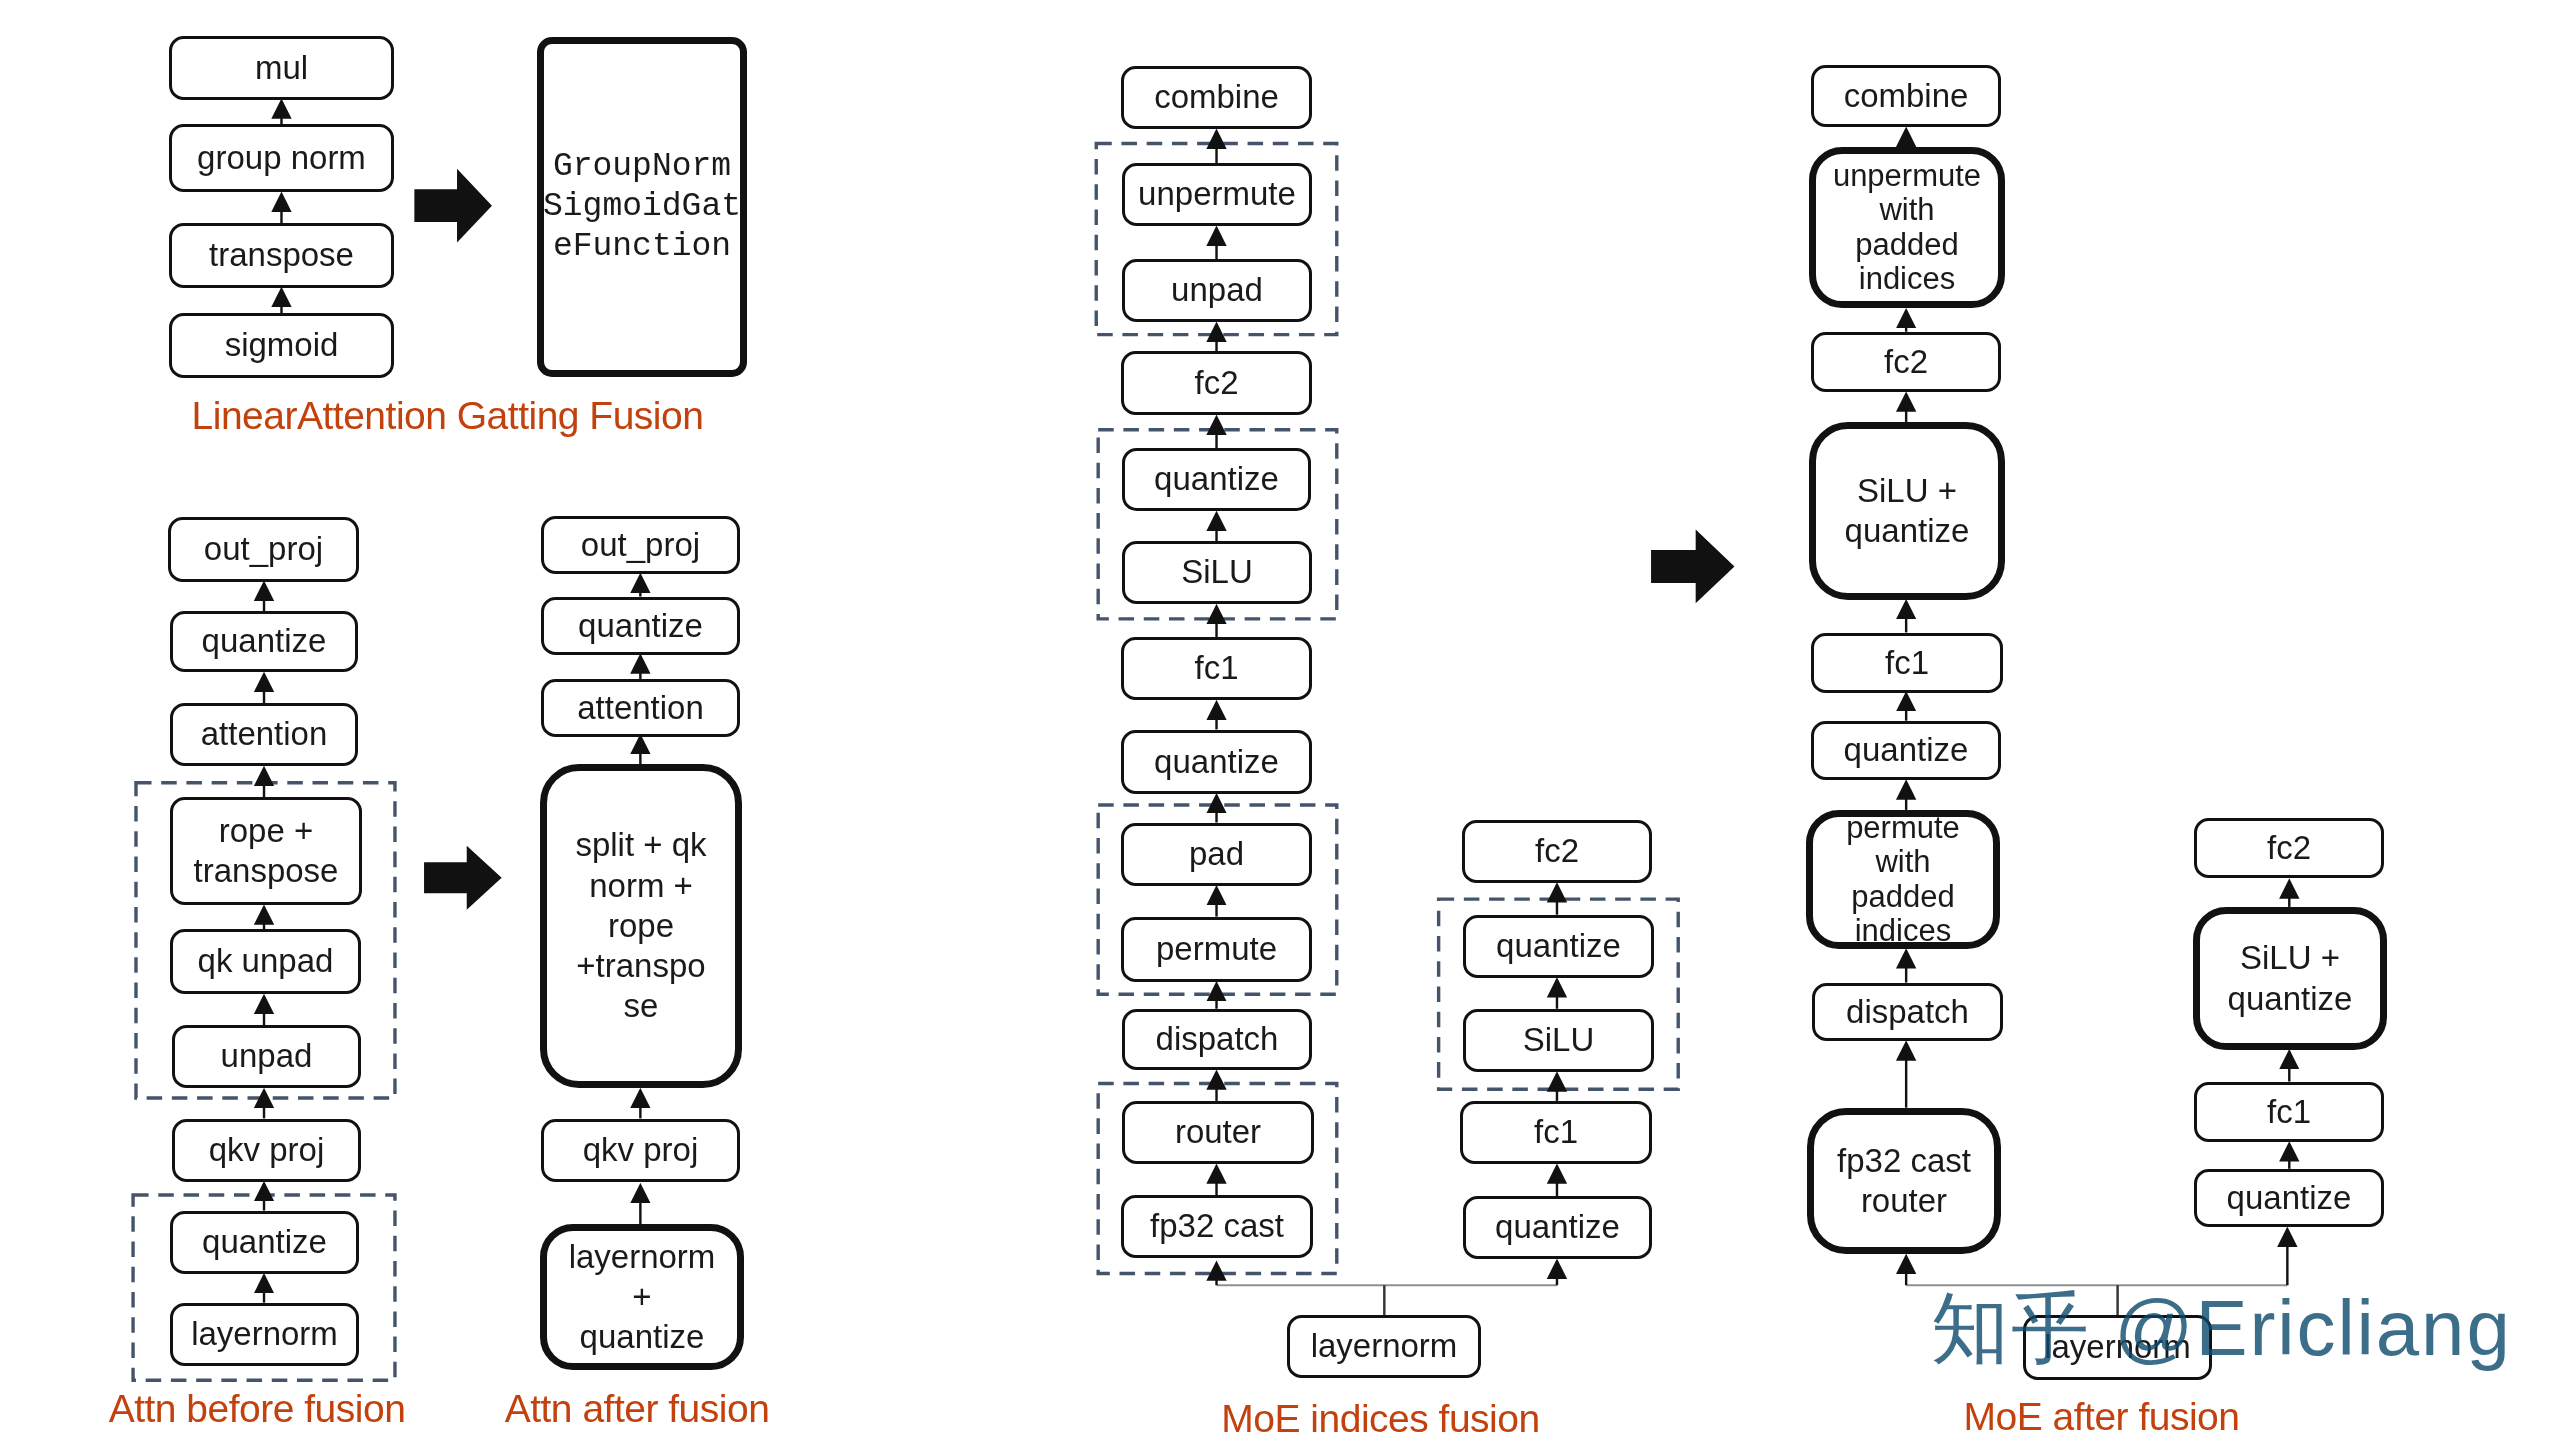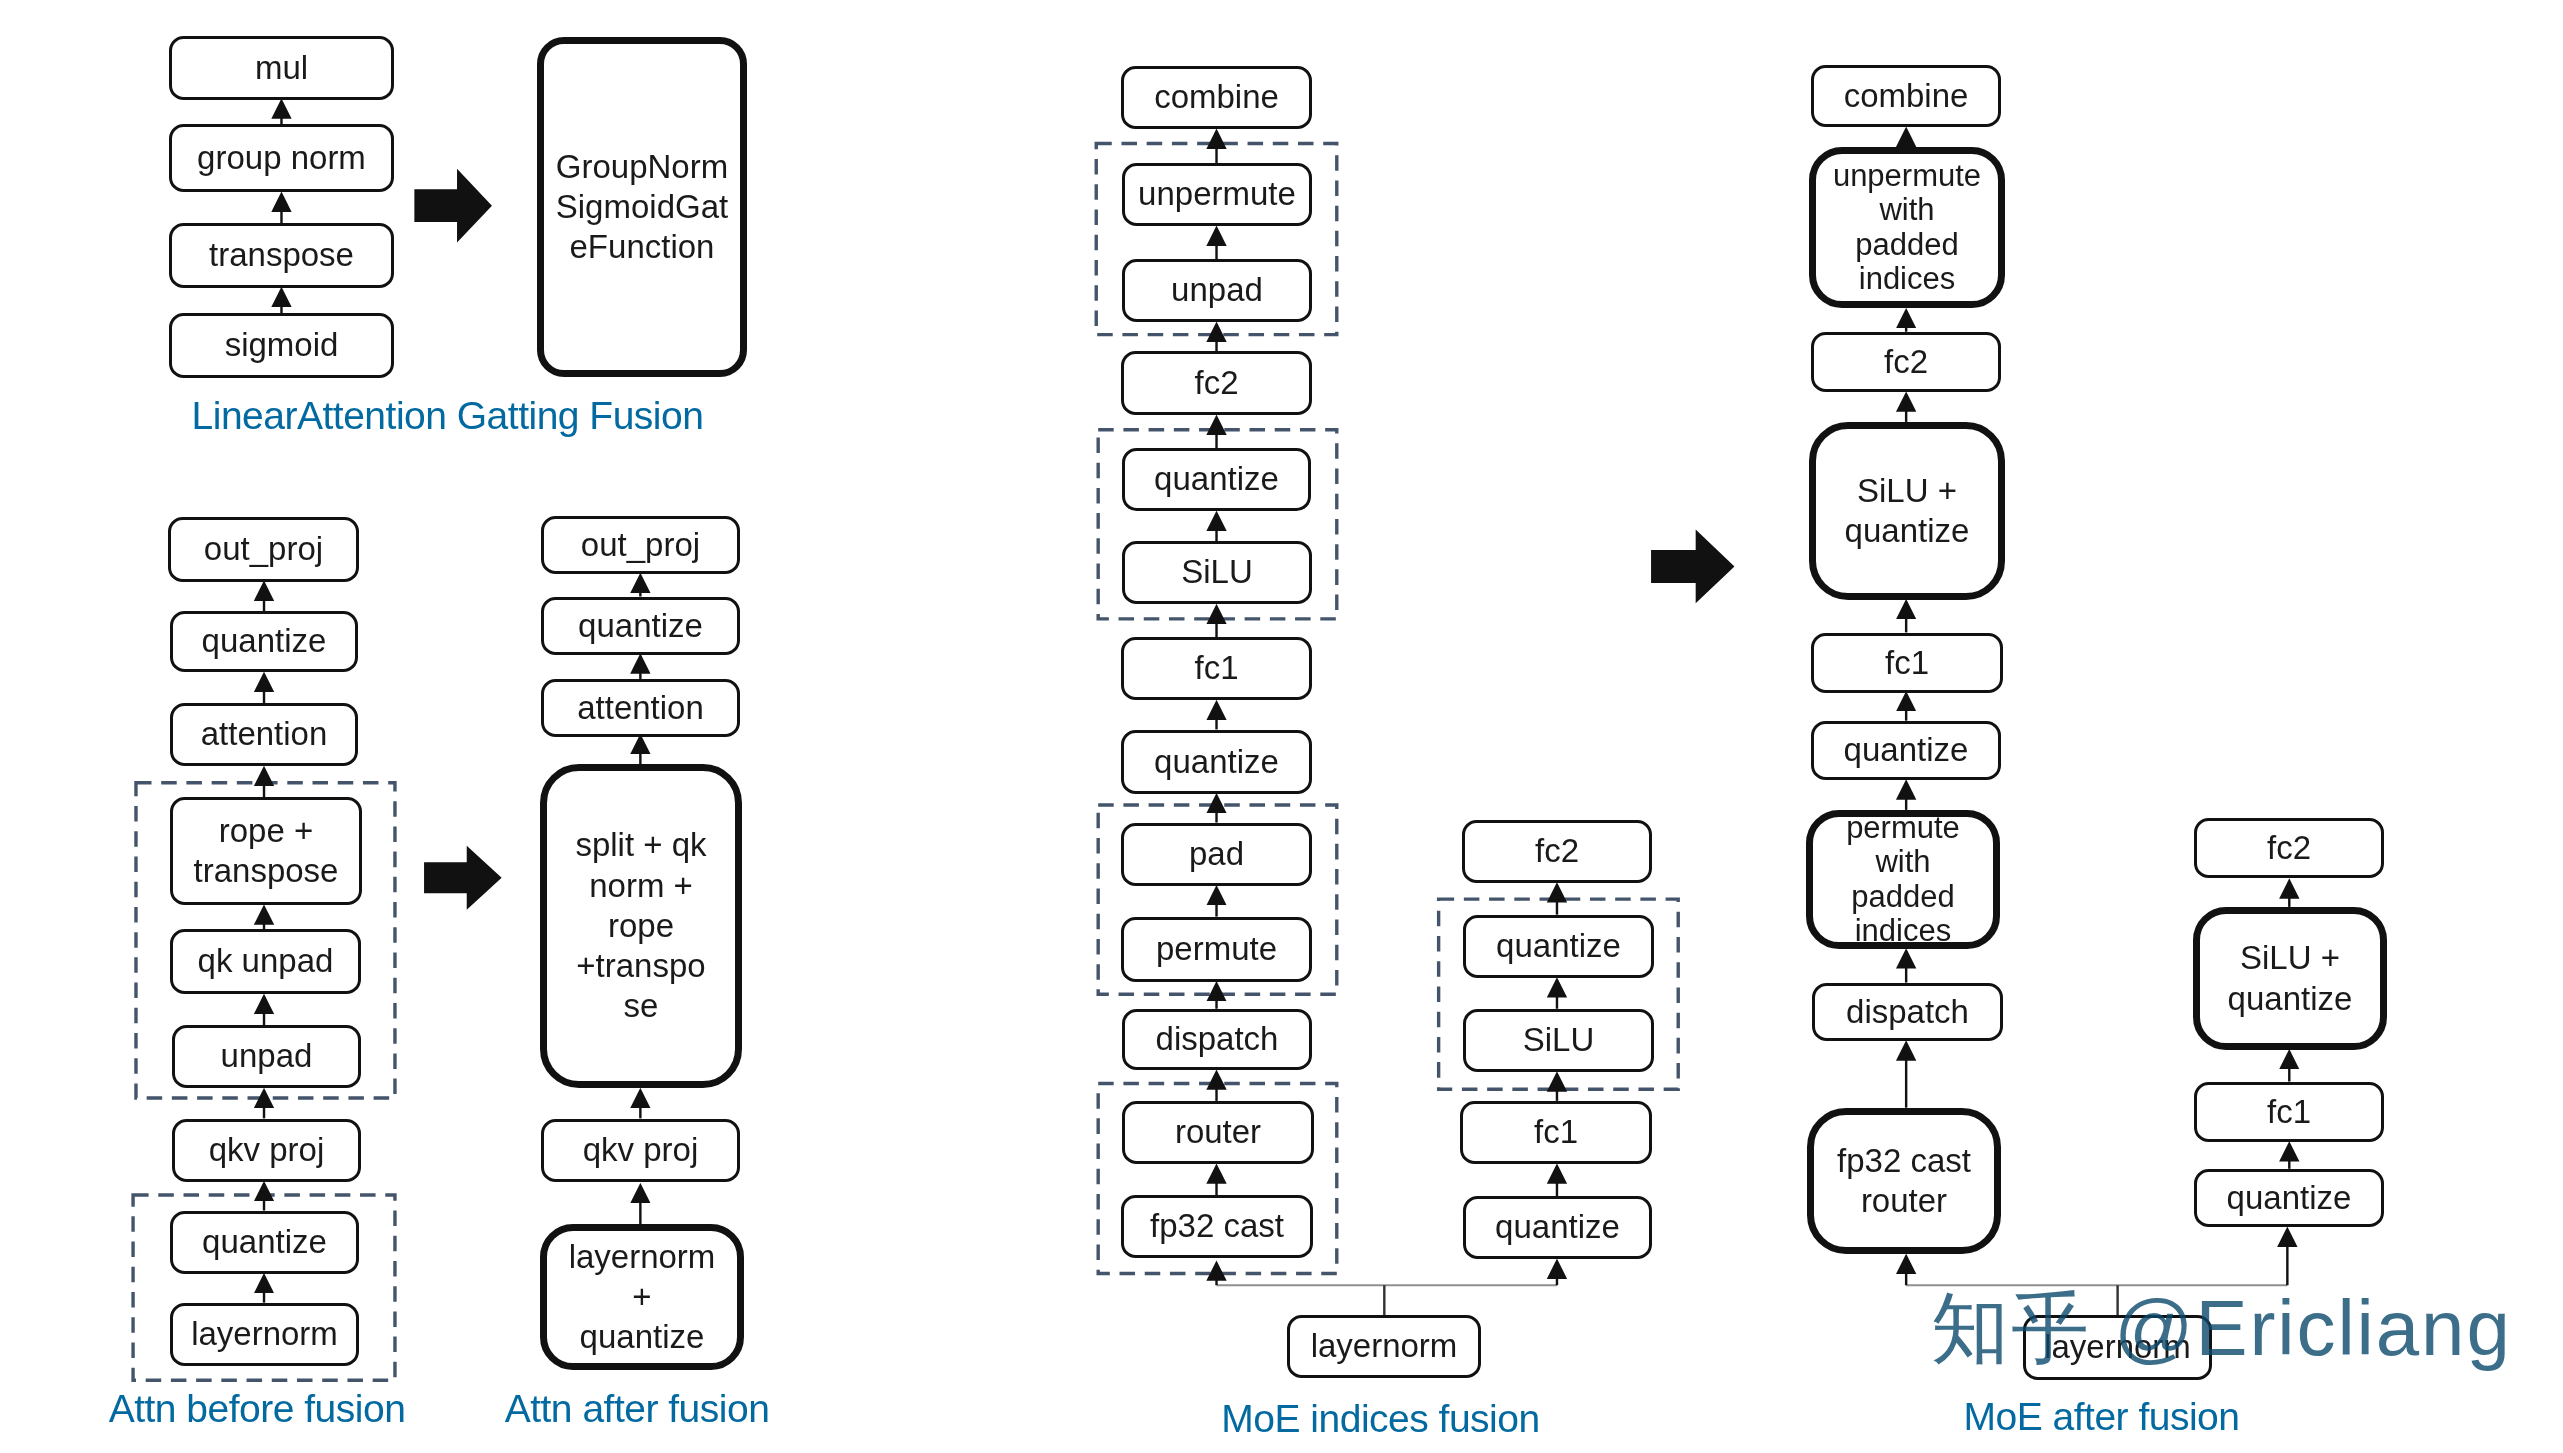--- a/index.html
+++ b/index.html
@@ -9,26 +9,26 @@
   }
   #overlay { position:absolute; left:0; top:0; width:2563px; height:1453px; }
   .node {
     position:absolute; box-sizing:border-box; background:#ffffff;
     border:3.4px solid #111111; border-radius:14.6px;
     display:flex; align-items:center; justify-content:center;
     text-align:center; font-size:33px; line-height:1.22;
     white-space:pre-line; z-index:5;
   }
   .thick { border-width:7.8px; border-radius:33px; }
-  .r44 { border-radius:27px; }
+  .r44 { border-radius:15px;font-family:Liberation Mono, monospace; }
   .r40 { border-radius:39px; }
   .tight { line-height:1.1; font-size:31px; }
   .caption {
     position:absolute; text-align:center; font-size:39px; letter-spacing:-0.5px;
-    color:#0369a1; z-index:6; white-space:nowrap;
+    color:#c2410c; z-index:6; white-space:nowrap;
   }
   #watermark {
     position:absolute; left:1931px; top:1277px; font-size:78px;
     color:#0c4a6e; opacity:0.8; z-index:40; white-space:nowrap; letter-spacing:1.9px;
   }
 </style>
 </head>
 <body>
 
 <div id="canvas">

